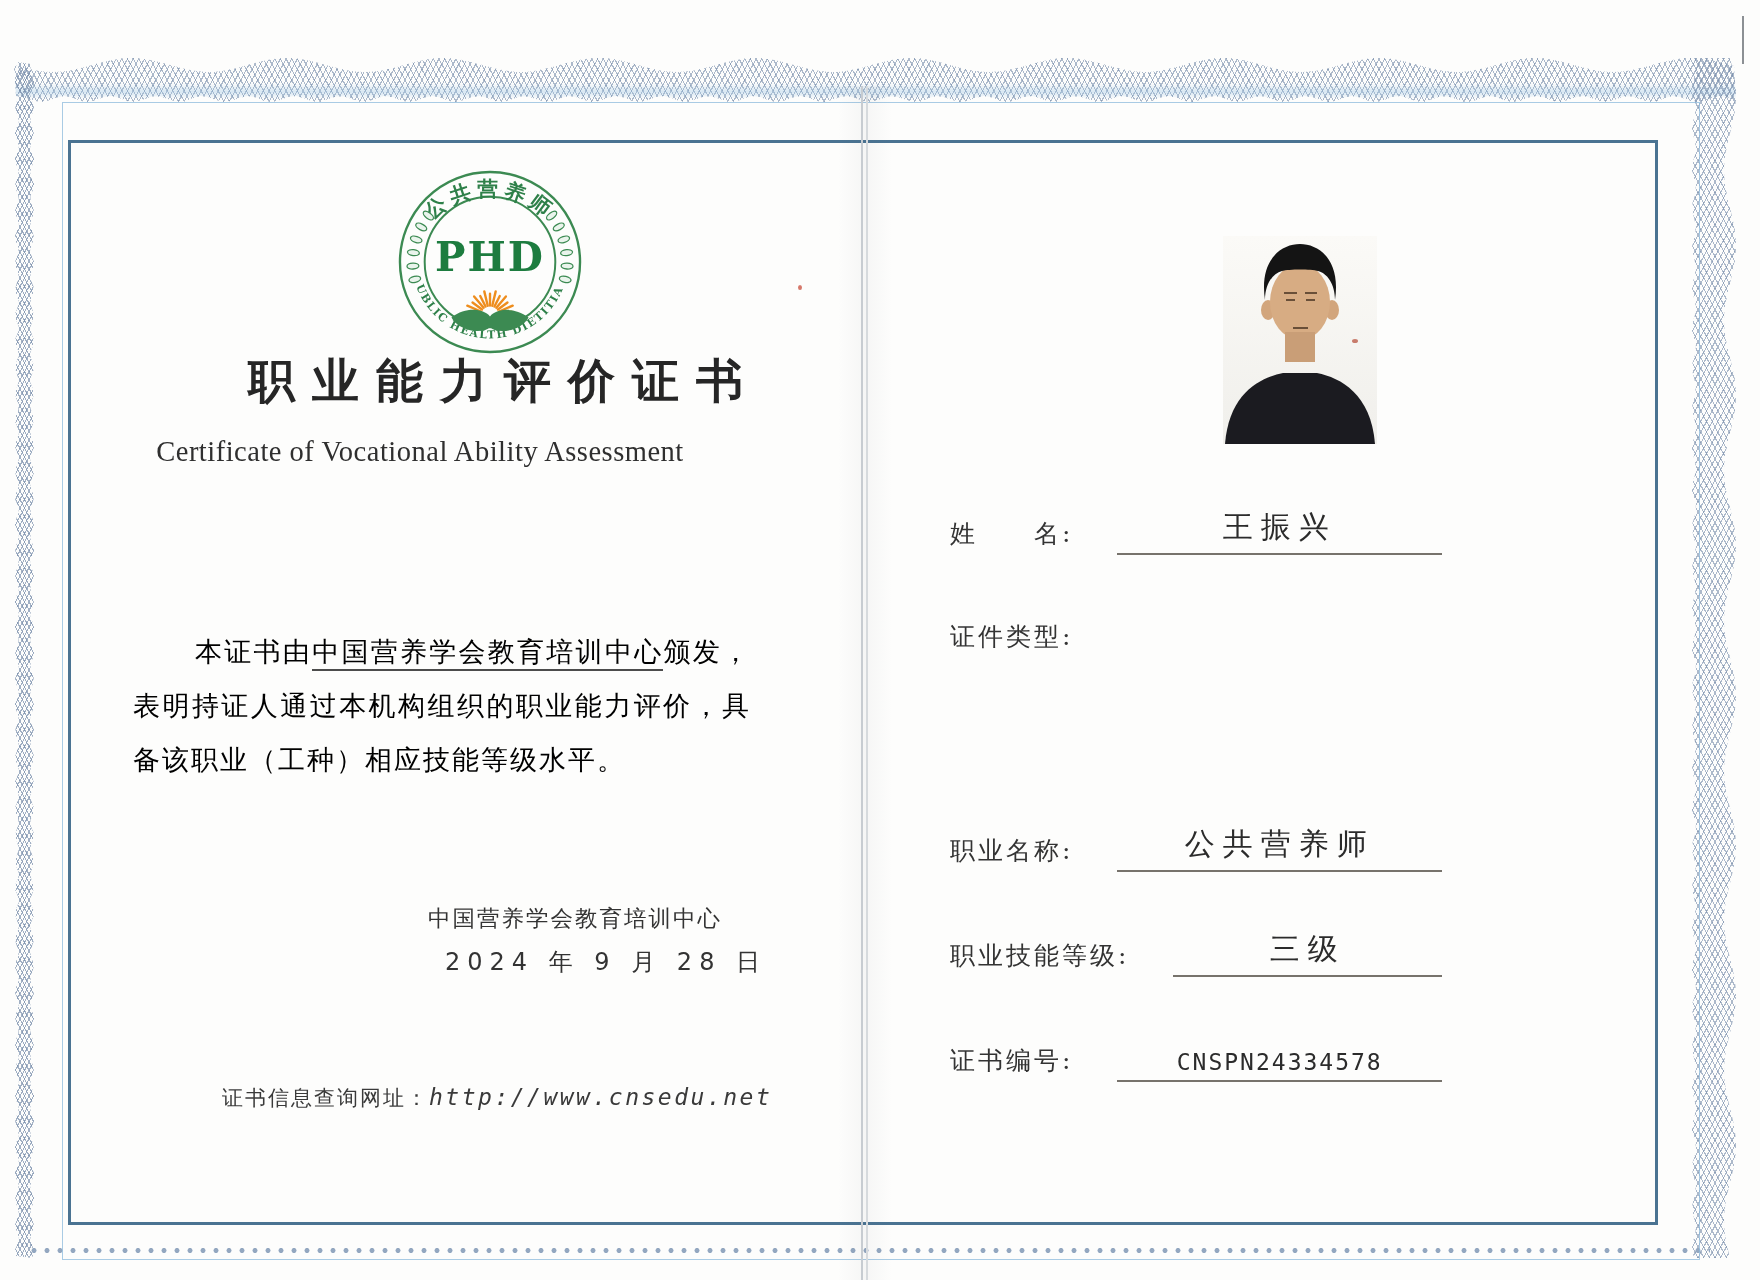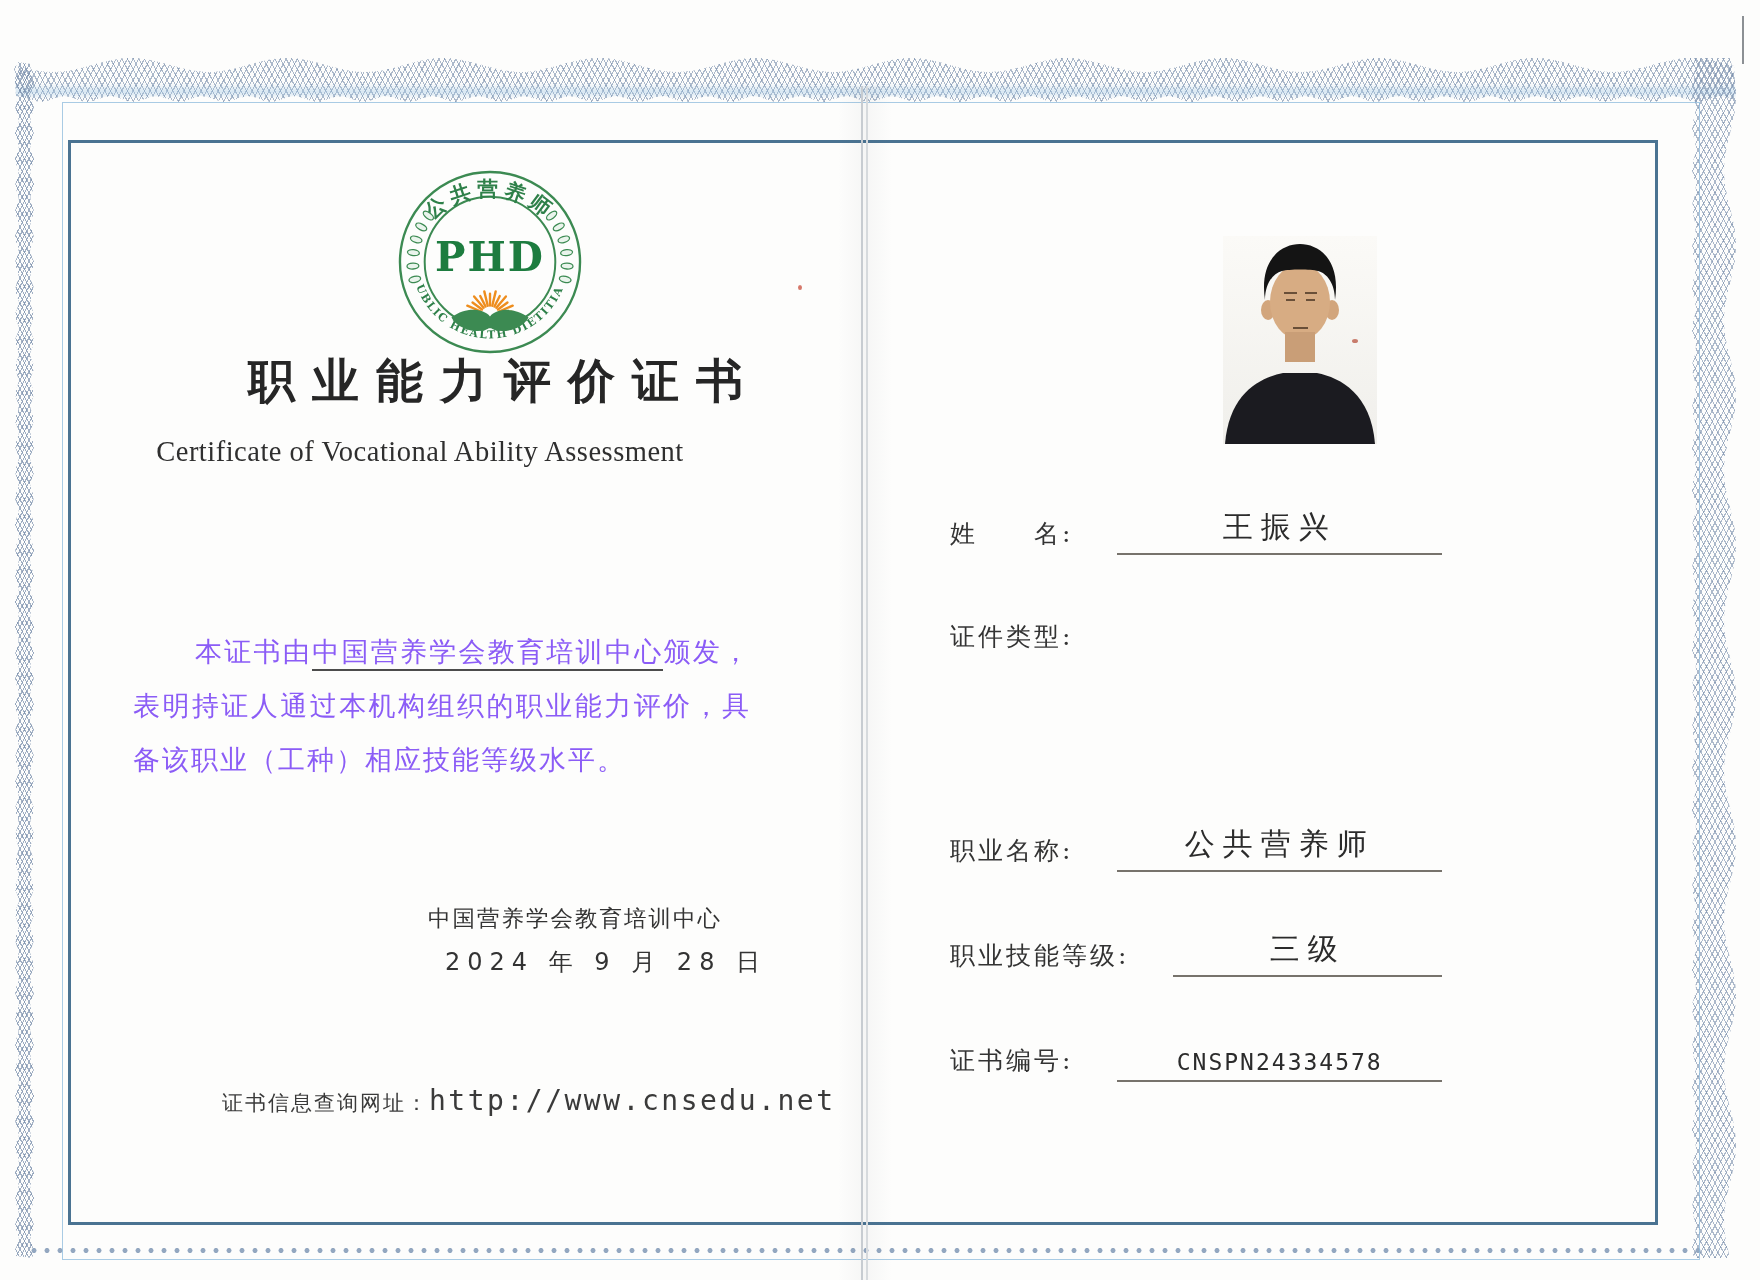--- a/index.html
+++ b/index.html
@@ -52,38 +52,38 @@
     font-size:47px; font-weight:600; letter-spacing:17px; text-align:right;
     color:#262626; white-space:nowrap;
   }
   #subtitle{
     position:absolute; left:100px; top:436px; width:640px;
     font-family:"Liberation Serif", serif;
     font-size:28.5px; text-align:center; color:#2f2f2f; letter-spacing:.5px;
   }
   #bodyText{
     position:absolute; left:133px; top:598px; width:618px;
-    font-size:27px; line-height:54px; text-align:justify; color:#8b5cf6;
+    font-size:27px; line-height:54px; text-align:justify; color:#000000;
     text-indent:62px; letter-spacing:2px;
   }
   #bodyText .uline{ border-bottom:2px solid #4c4c4c; padding-bottom:2px; }
   #issuerLine{
     position:absolute; left:425px; top:903px; width:300px; text-align:center;
     font-size:22.5px; letter-spacing:2px; color:#333; white-space:nowrap;
   }
   #dateLine{
     position:absolute; left:445px; top:946px; width:270px; text-align:right;
     font-size:24px; letter-spacing:7px; color:#333; white-space:nowrap;
     font-family:"DejaVu Sans", sans-serif;
   }
   #queryLine{
     position:absolute; left:222px; top:1084px; width:520px; text-align:center;
     font-size:21px; letter-spacing:2px; color:#3a3a3a; white-space:nowrap;
   }
-  #queryLine .url{ font-family:"DejaVu Sans Mono", monospace; font-size:28px; letter-spacing:2.5px; }
+  #queryLine .url{ font-family:"DejaVu Sans Mono", monospace; font-size:23px; letter-spacing:2.5px;font-style:italic; }
   
   #photo{
     position:absolute; left:1223px; top:236px; width:154px; height:208px;
     background:linear-gradient(#fbfaf7, #f0efeb);
     overflow:hidden;
   }
   .field{
     position:absolute; left:950px; width:492px; height:36px;
     display:flex; align-items:flex-end;gap:44px;
   }

